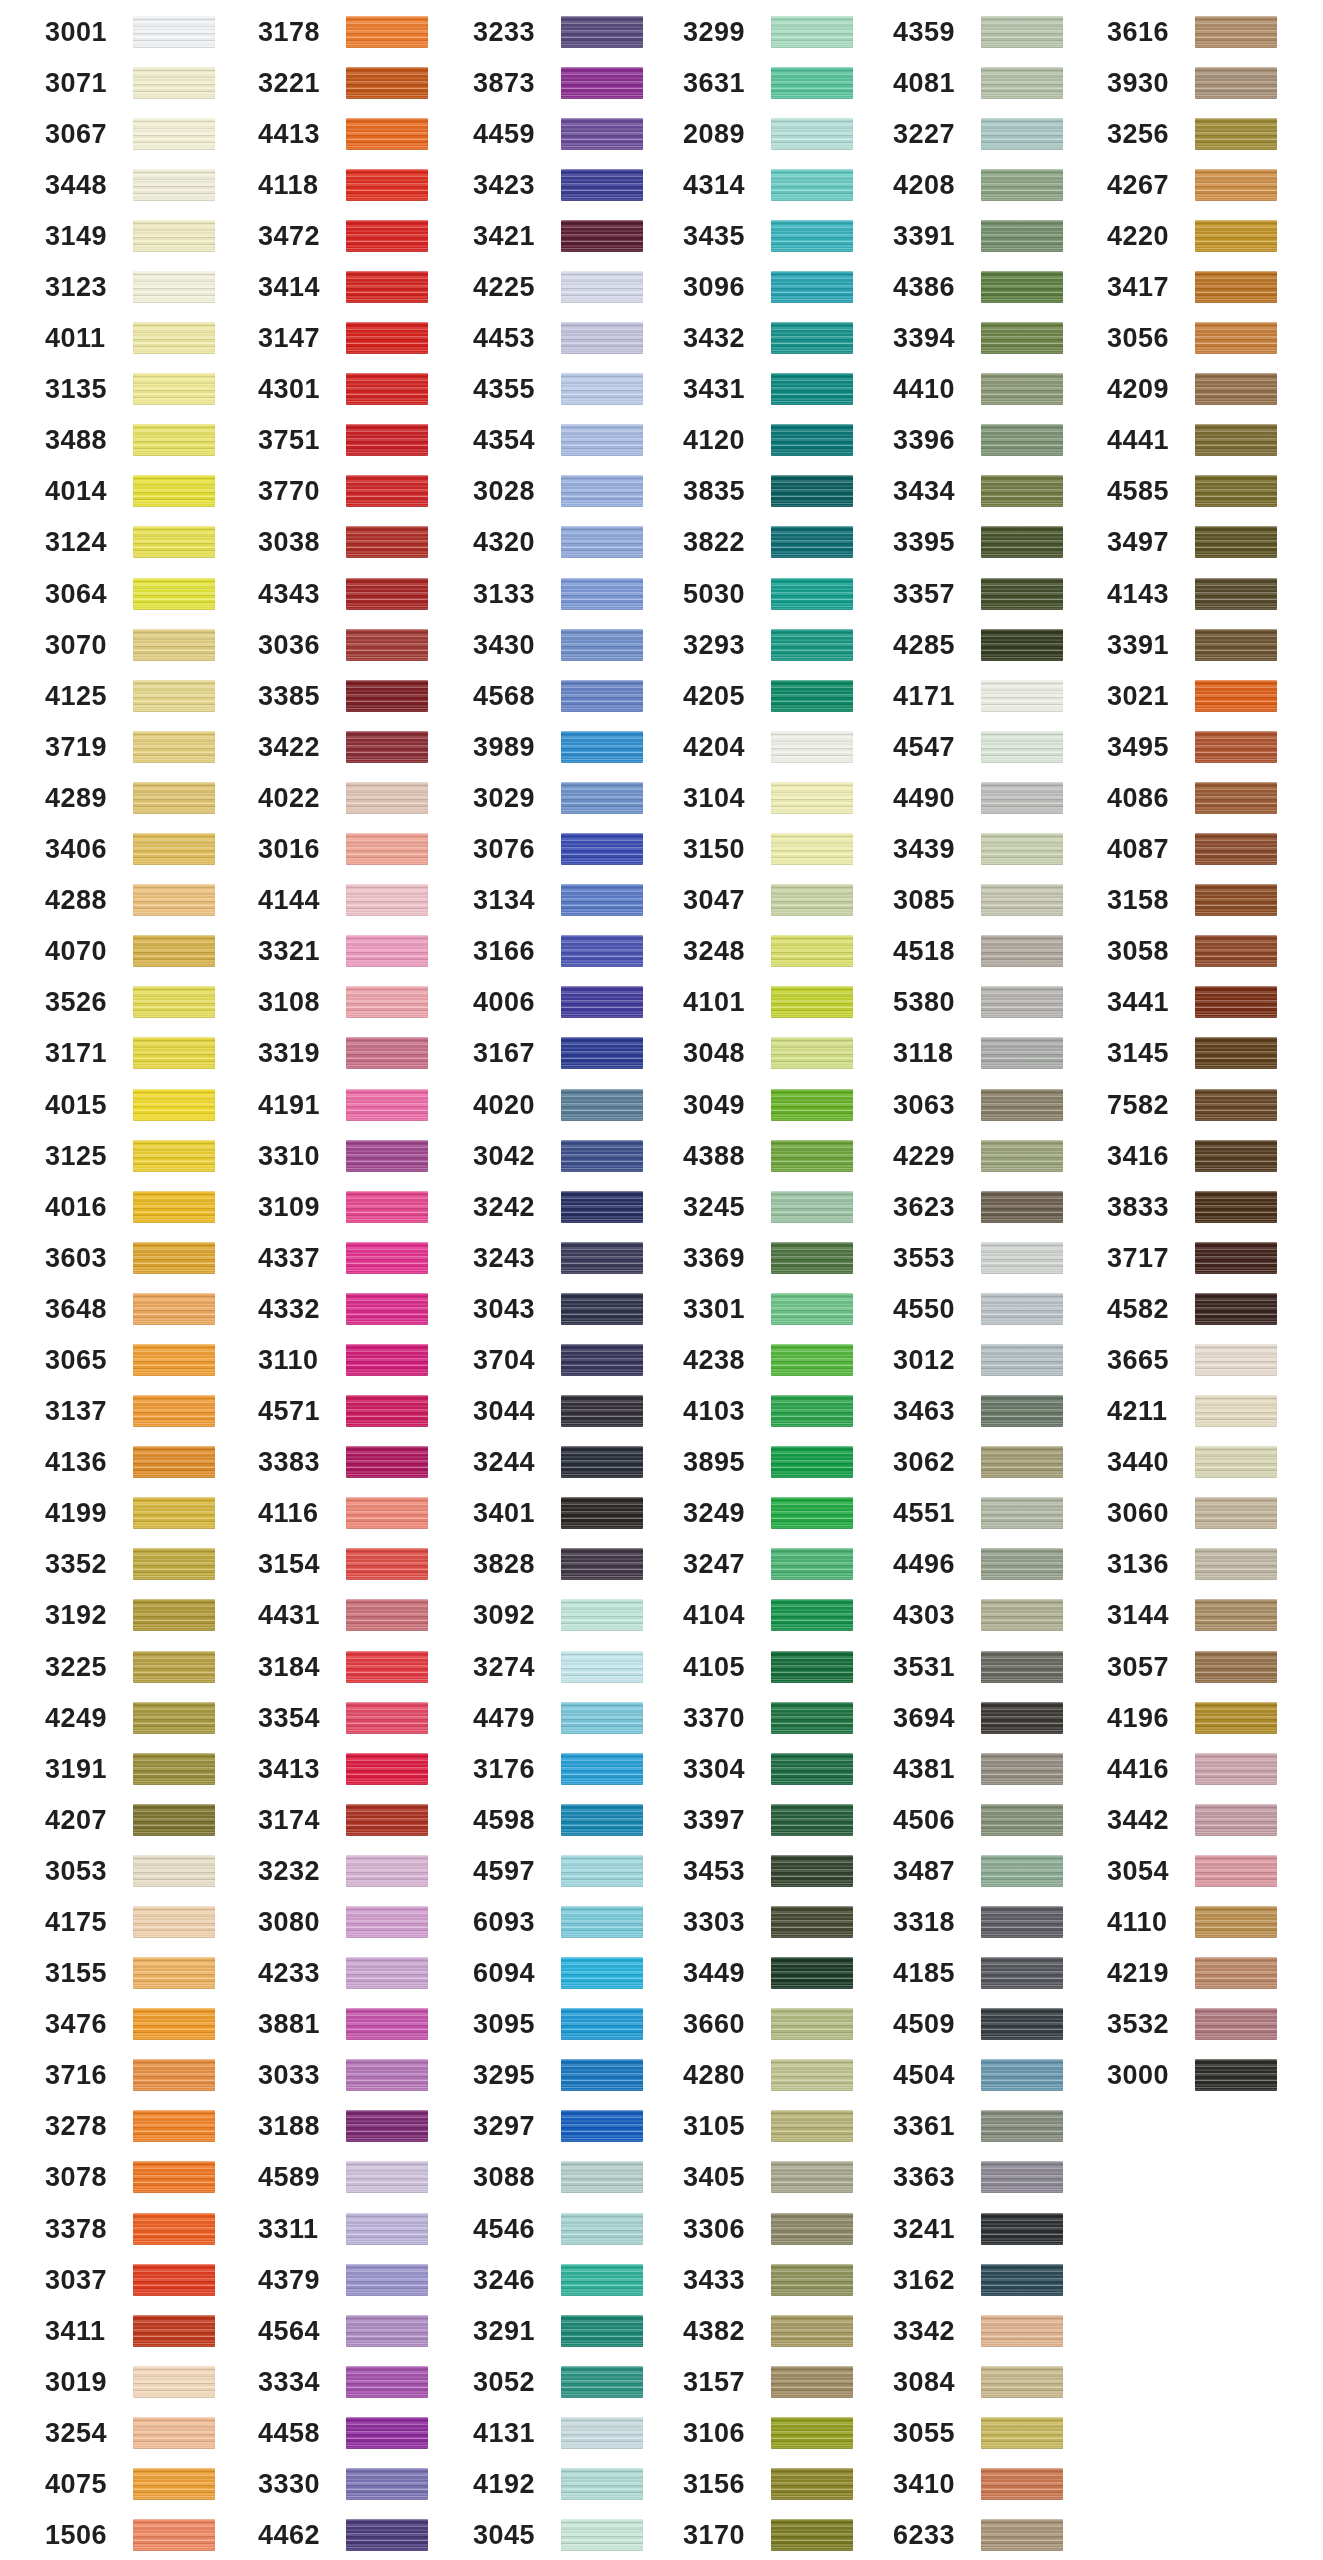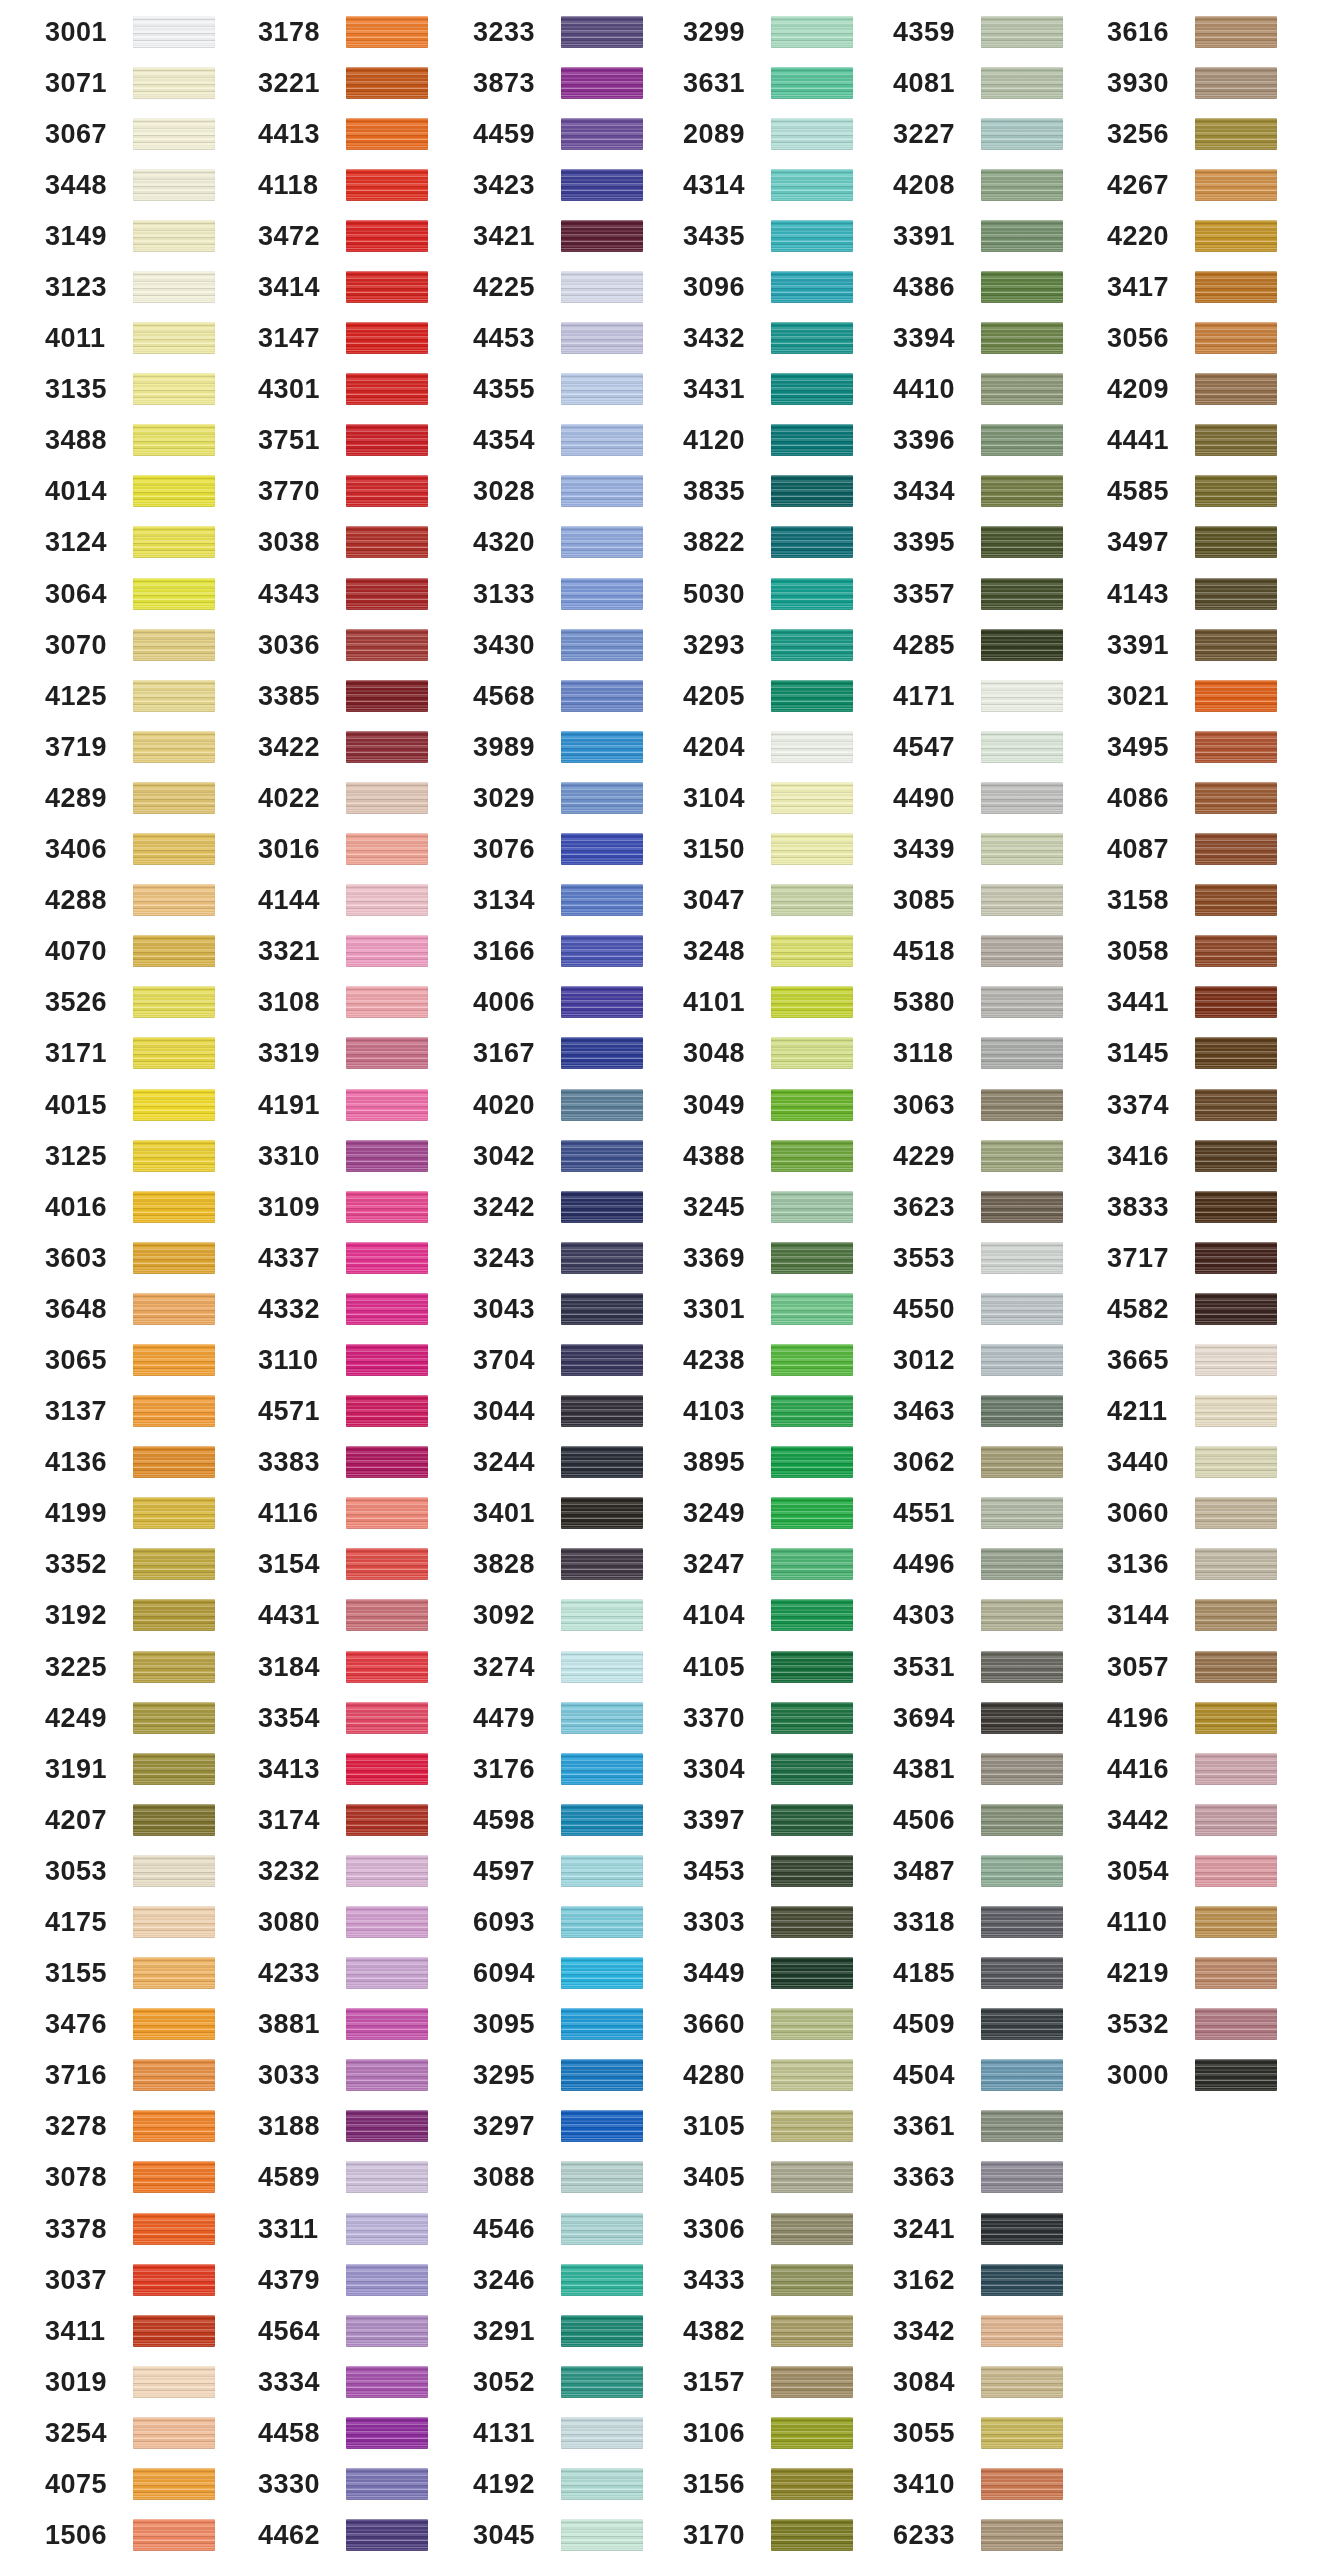--- a/index.html
+++ b/index.html
@@ -1126,21 +1126,21 @@
       </div>
       <div class="row">
         <span class="code">3441</span>
         <div class="swatch" style="background-color: rgb(124, 48, 24);"></div>
       </div>
       <div class="row">
         <span class="code">3145</span>
         <div class="swatch" style="background-color: rgb(96, 64, 28);"></div>
       </div>
       <div class="row">
-        <span class="code">3374</span>
+        <span class="code">7582</span>
         <div class="swatch" style="background-color: rgb(104, 72, 40);"></div>
       </div>
       <div class="row">
         <span class="code">3416</span>
         <div class="swatch" style="background-color: rgb(84, 60, 32);"></div>
       </div>
       <div class="row">
         <span class="code">3833</span>
         <div class="swatch" style="background-color: rgb(76, 48, 24);"></div>
       </div>

